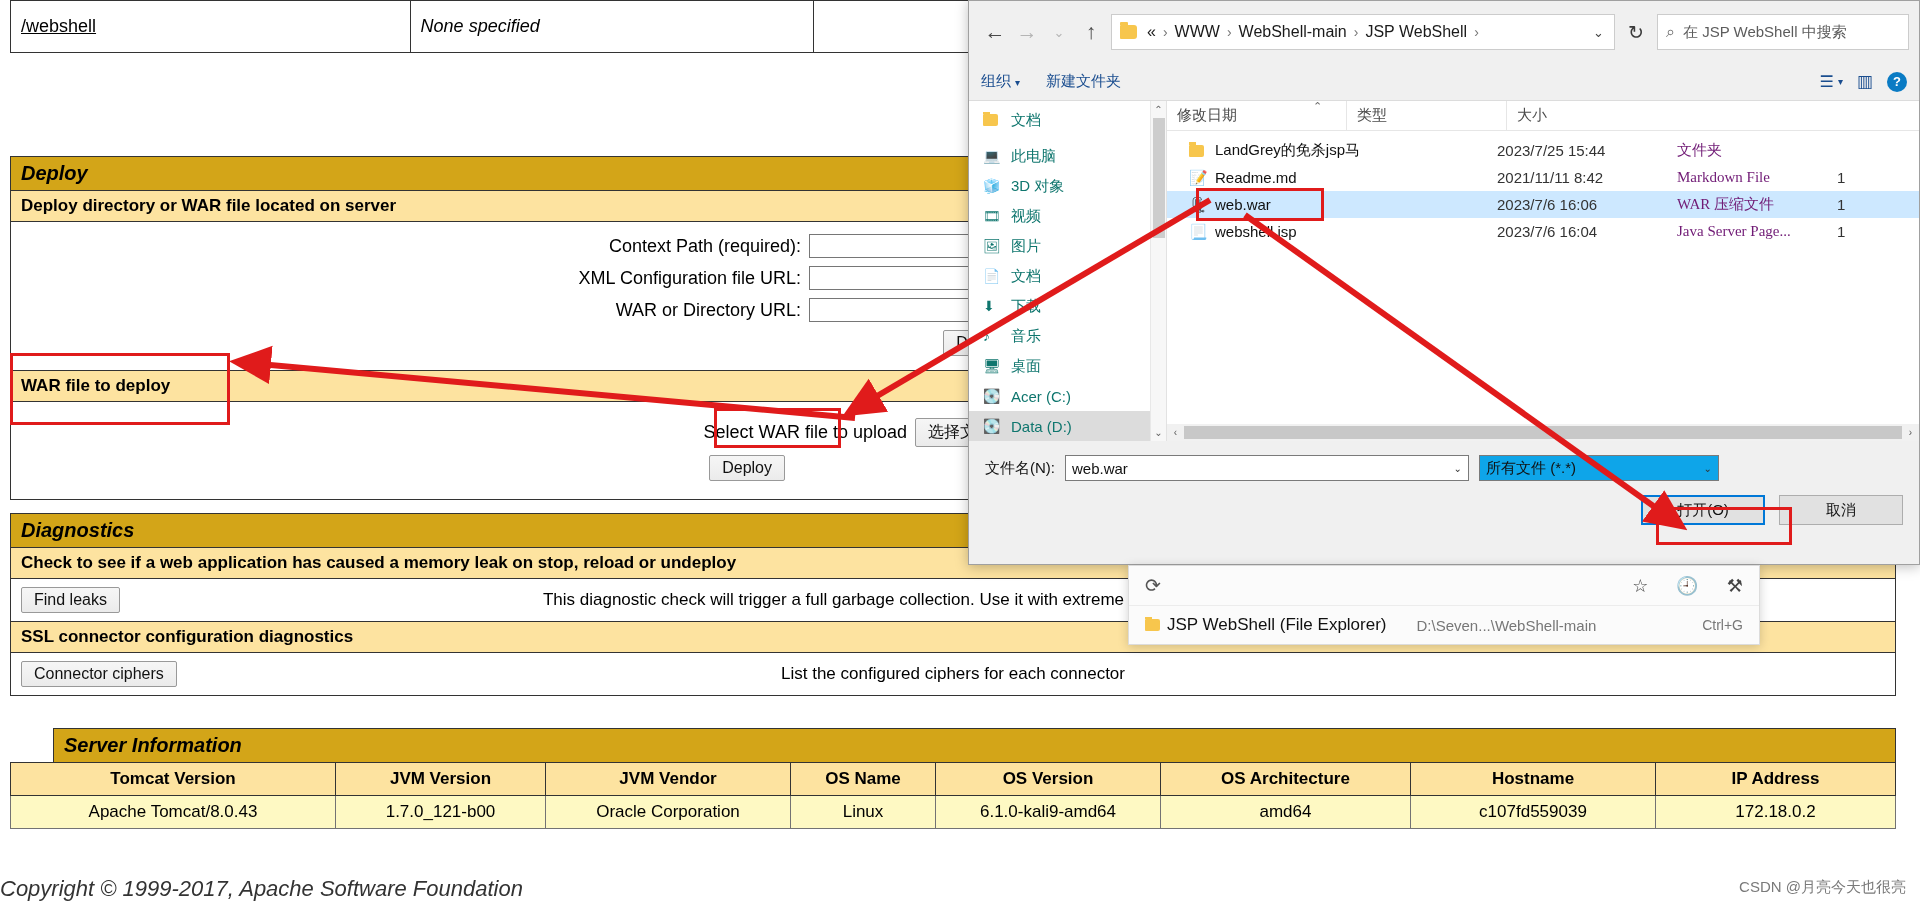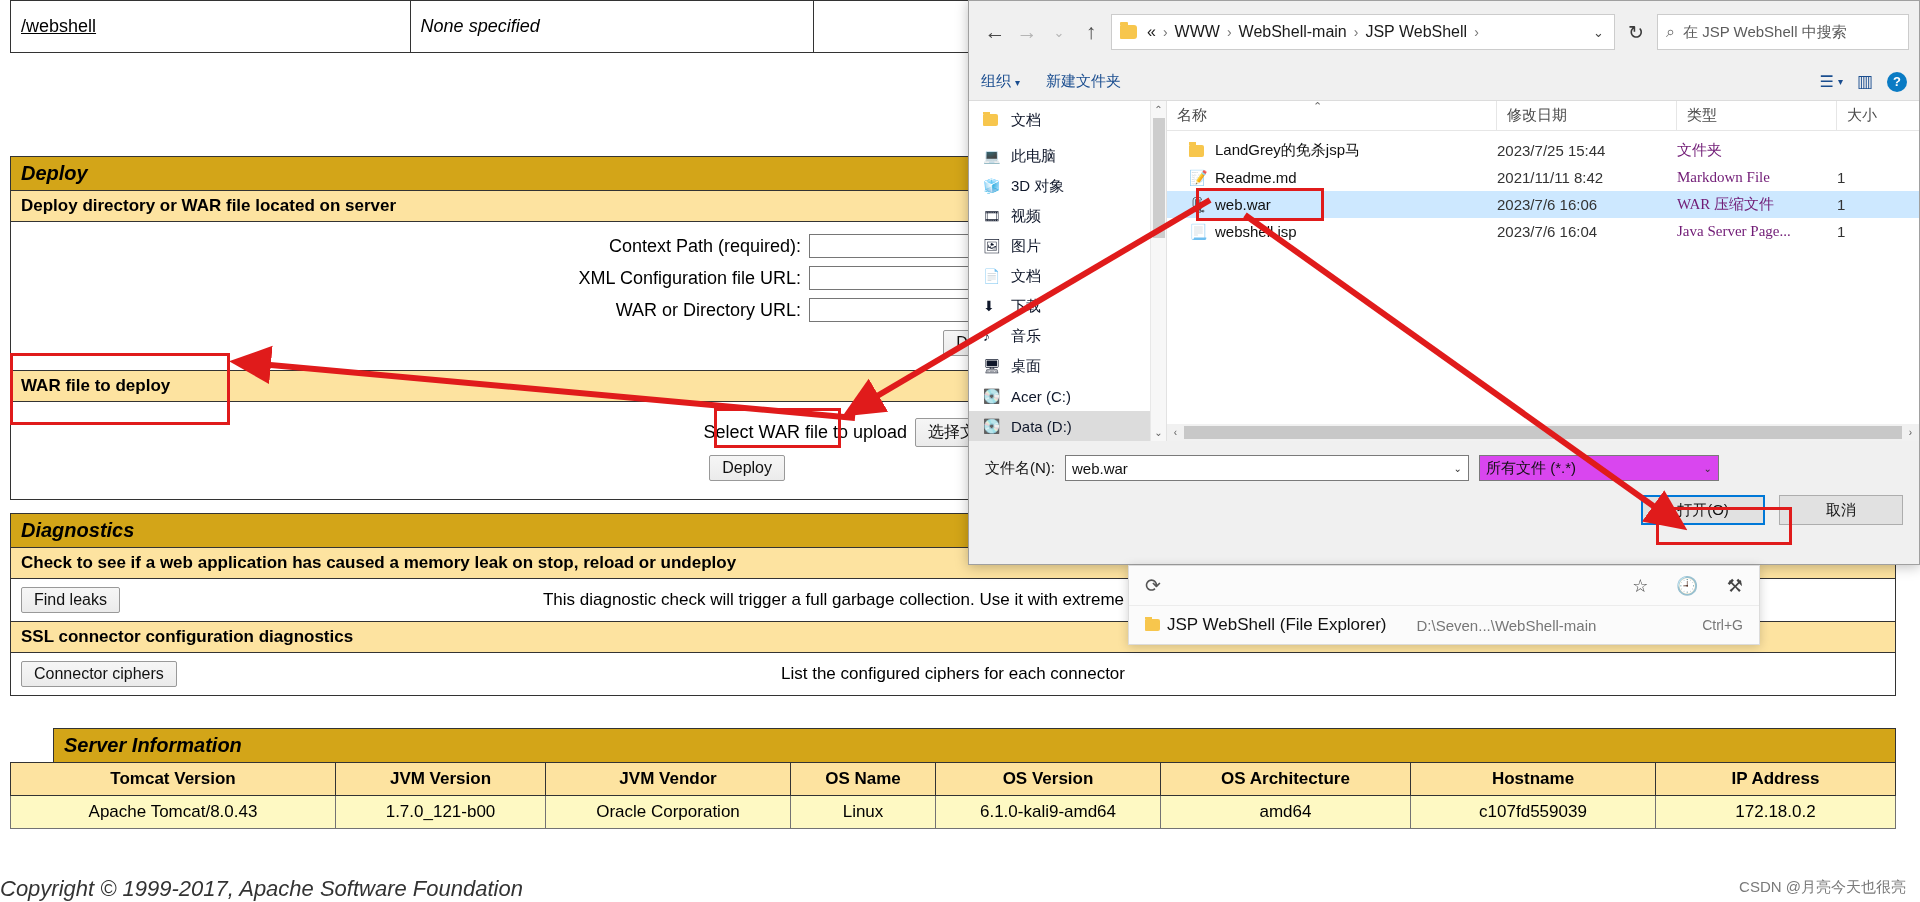--- a/index.html
+++ b/index.html
@@ -147,21 +147,21 @@
     font-weight: bold; cursor: pointer;
   }
 
   .fd-main { display: flex; height: 340px; background: #fff; }
   .fd-tree {
     width: 198px; background: #fff; border-right: 1px solid #e2e2e2;
     padding-top: 4px; overflow: hidden; position: relative;
   }
   .tree-item {
     display: flex; align-items: center; height: 30px; padding-left: 40px;
-    font-size: 15px; color: #0f172a; cursor: pointer; white-space: nowrap;
+    font-size: 15px; color: #0f766e; cursor: pointer; white-space: nowrap;
   }
   .tree-item.sel { background: #dcdcdc; }
   .tree-ico { width: 22px; margin-left: -26px; margin-right: 6px; display:flex; align-items:center; font-size: 14px; }
   .mini-folder {
     width: 15px; height: 12px; background: #f7c64d; border-radius: 1px 2px 2px 1px; position: relative;
   }
   .mini-folder:after { content:""; position:absolute; left:0; top:-2.5px; width:7px; height:2.5px; background:#f7c64d; }
   .tree-scroll {
     position: absolute; right: 0; top: 0; width: 16px; height: 100%;
     background: #f7f7f7; border-left: 1px solid #e8e8e8;
@@ -206,21 +206,21 @@
   .fd-bottom { height: 120px; background: #f0f0f0; padding: 14px 16px 0 16px; }
   .fb-row { display: flex; align-items: center; margin-bottom: 14px; }
   .fb-label { font-size: 15px; margin-right: 10px; color: #111; }
   .fname-input {
     width: 404px; height: 26px; border: 1px solid #7a7a7a; background: #fff;
     font-size: 15px; padding: 0 6px; font-family: "Liberation Sans", sans-serif;
     display: flex; align-items: center;
   }
   .fname-caret { margin-left: auto; font-size: 10px; color: #333; }
   .filter-select {
-    width: 240px; height: 26px; border: 1px solid #7a7a7a; background: #d946ef;
+    width: 240px; height: 26px; border: 1px solid #7a7a7a; background: #0ea5e9;
     font-size: 15px; padding: 0 6px; margin-left: 10px;
     display: flex; align-items: center;
   }
   .fb-actions { display: flex; justify-content: flex-end; gap: 14px; }
   .wbtn {
     width: 124px; height: 30px; font-size: 15px;
     border: 1px solid #adadad; background: #e1e1e1; color: #111;
     display: flex; align-items: center; justify-content: center; cursor: pointer;
   }
   .wbtn.primary { border: 2px solid #0078d7; background: #e1e1e1; }
@@ -428,21 +428,20 @@
         <div class="tree-scroll">
           <div class="ts-up">⌃</div>
           <div class="ts-thumb"></div>
           <div class="ts-dn">⌄</div>
         </div>
       </div>
 
       <div class="fd-list">
         <div class="lh">
           <span class="sort-caret">⌃</span>
-          <div class="h-name">名称</div>
           <div class="h-date">修改日期</div>
           <div class="h-type">类型</div>
           <div class="h-size">大小</div>
         </div>
 
         <div class="lrow" style="margin-top:6px;">
           <div class="c-name">
               <span class="file-ico">
                 <span class="mini-folder"></span>
               </span>

